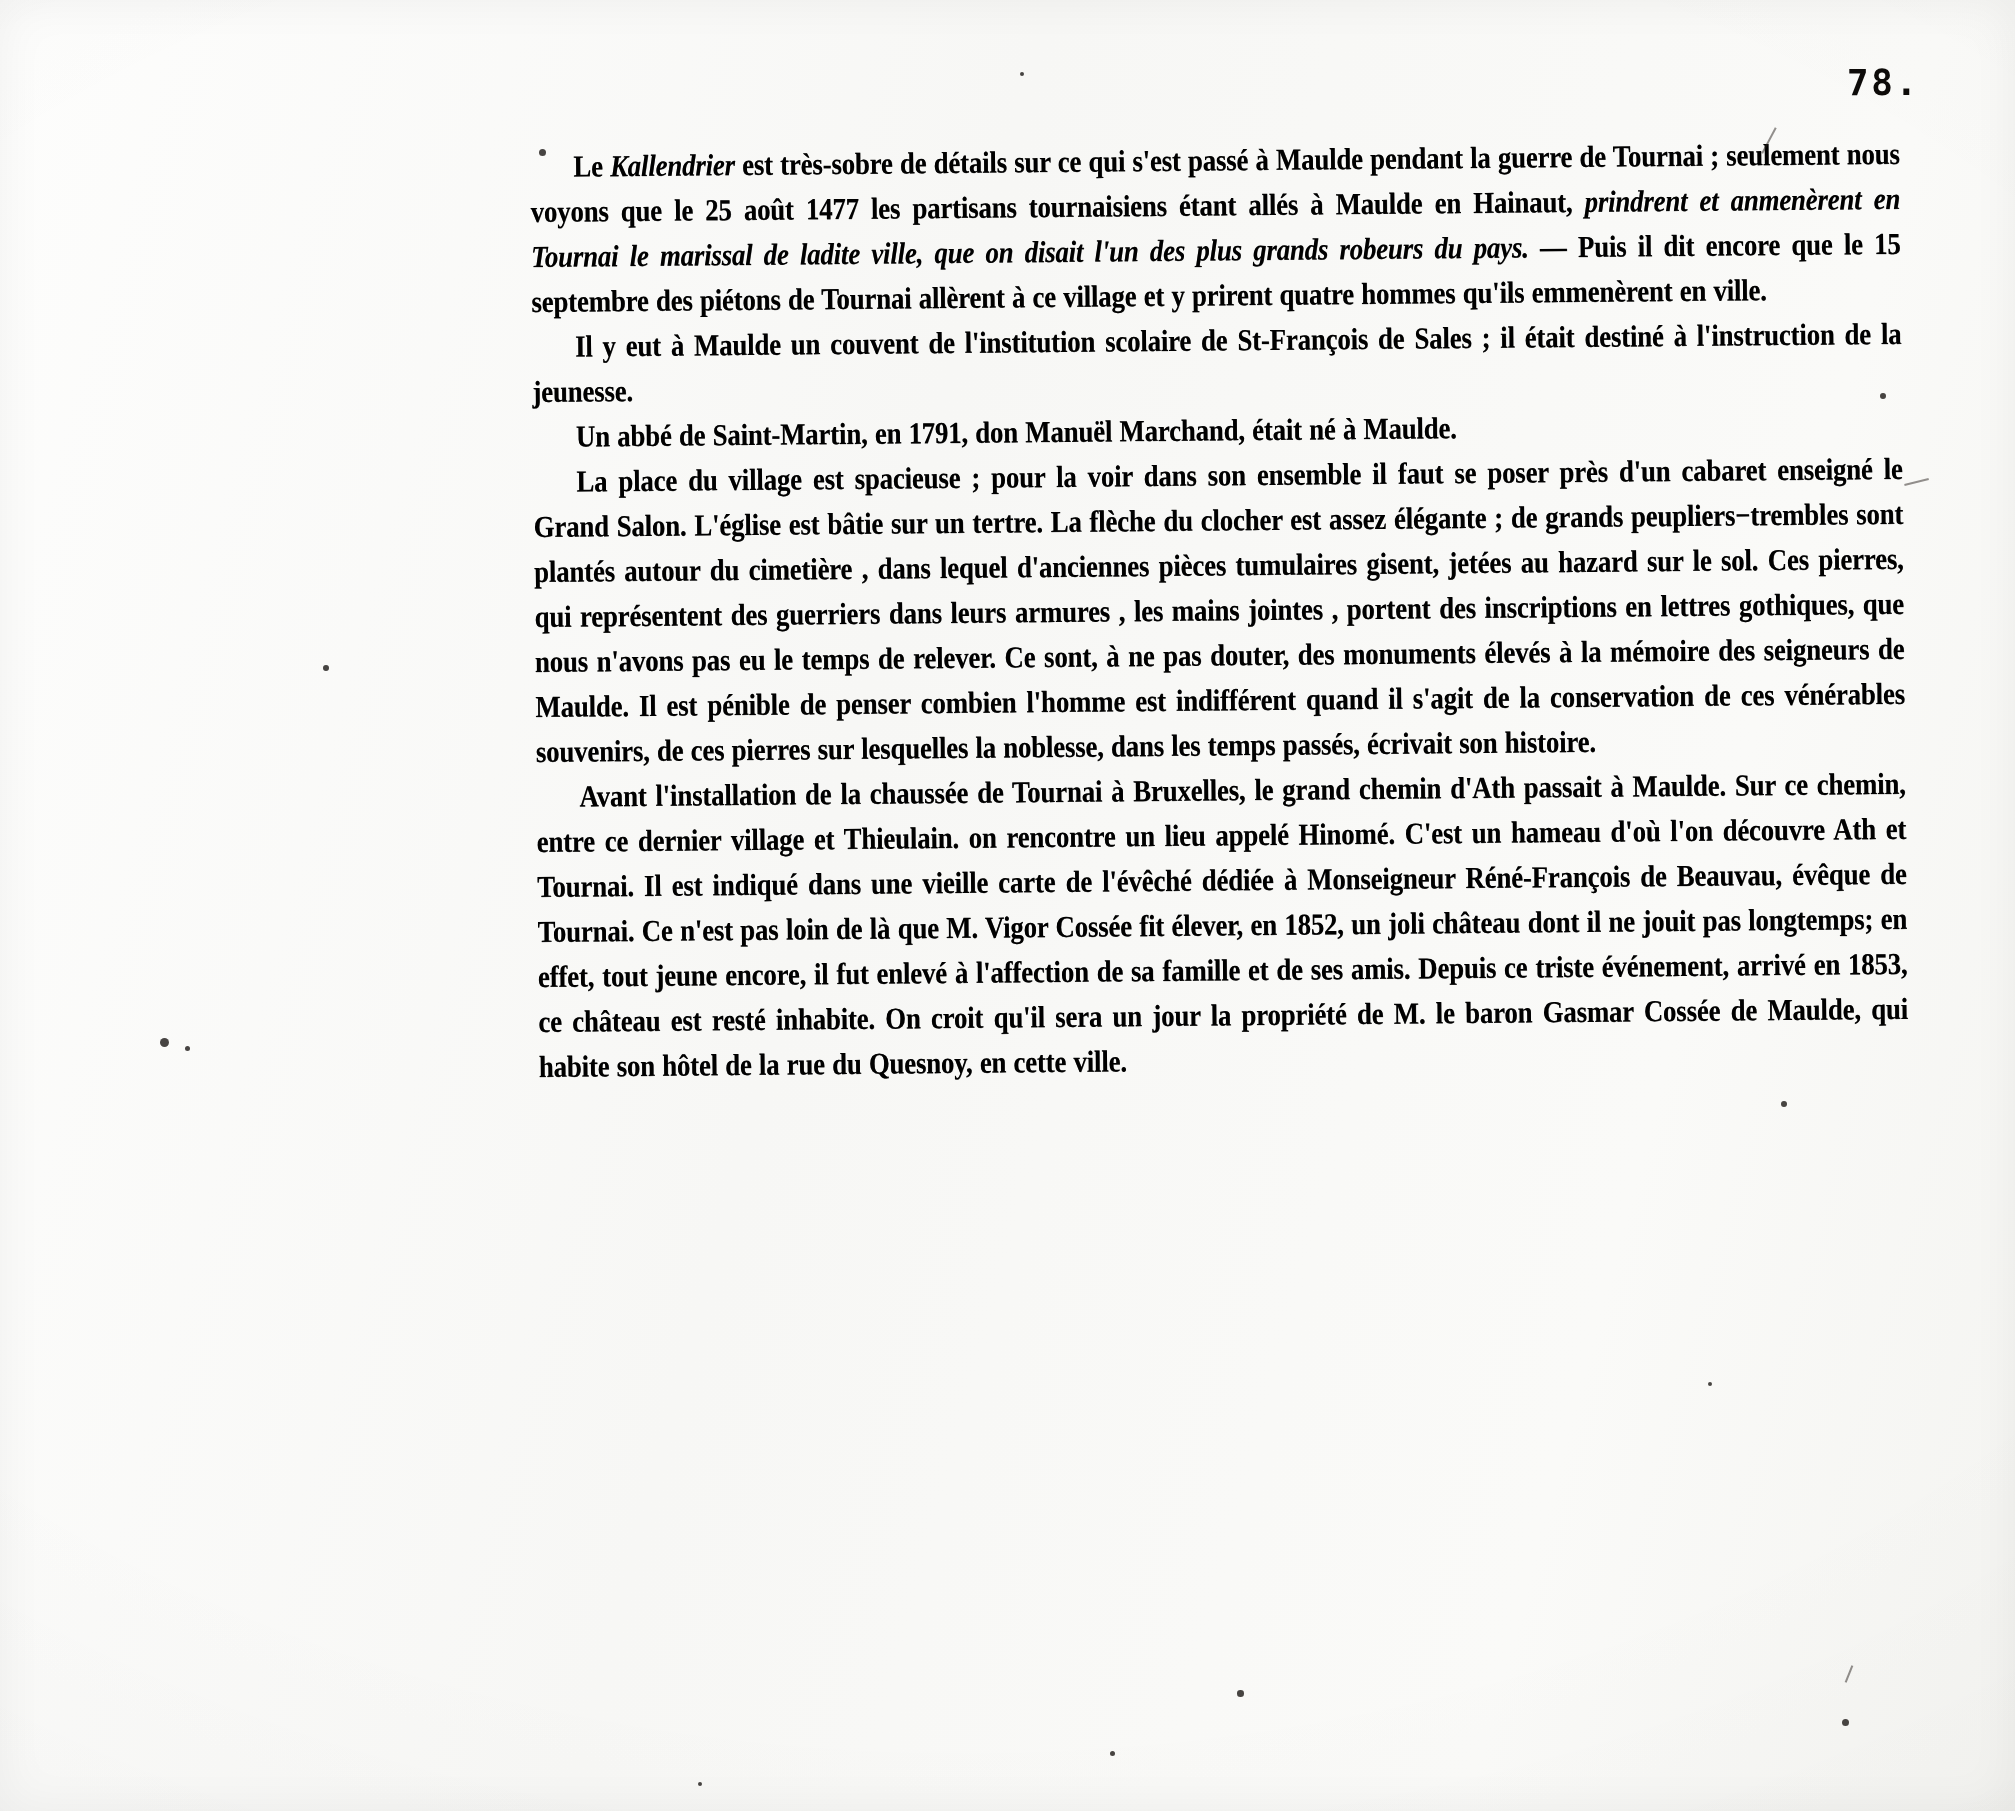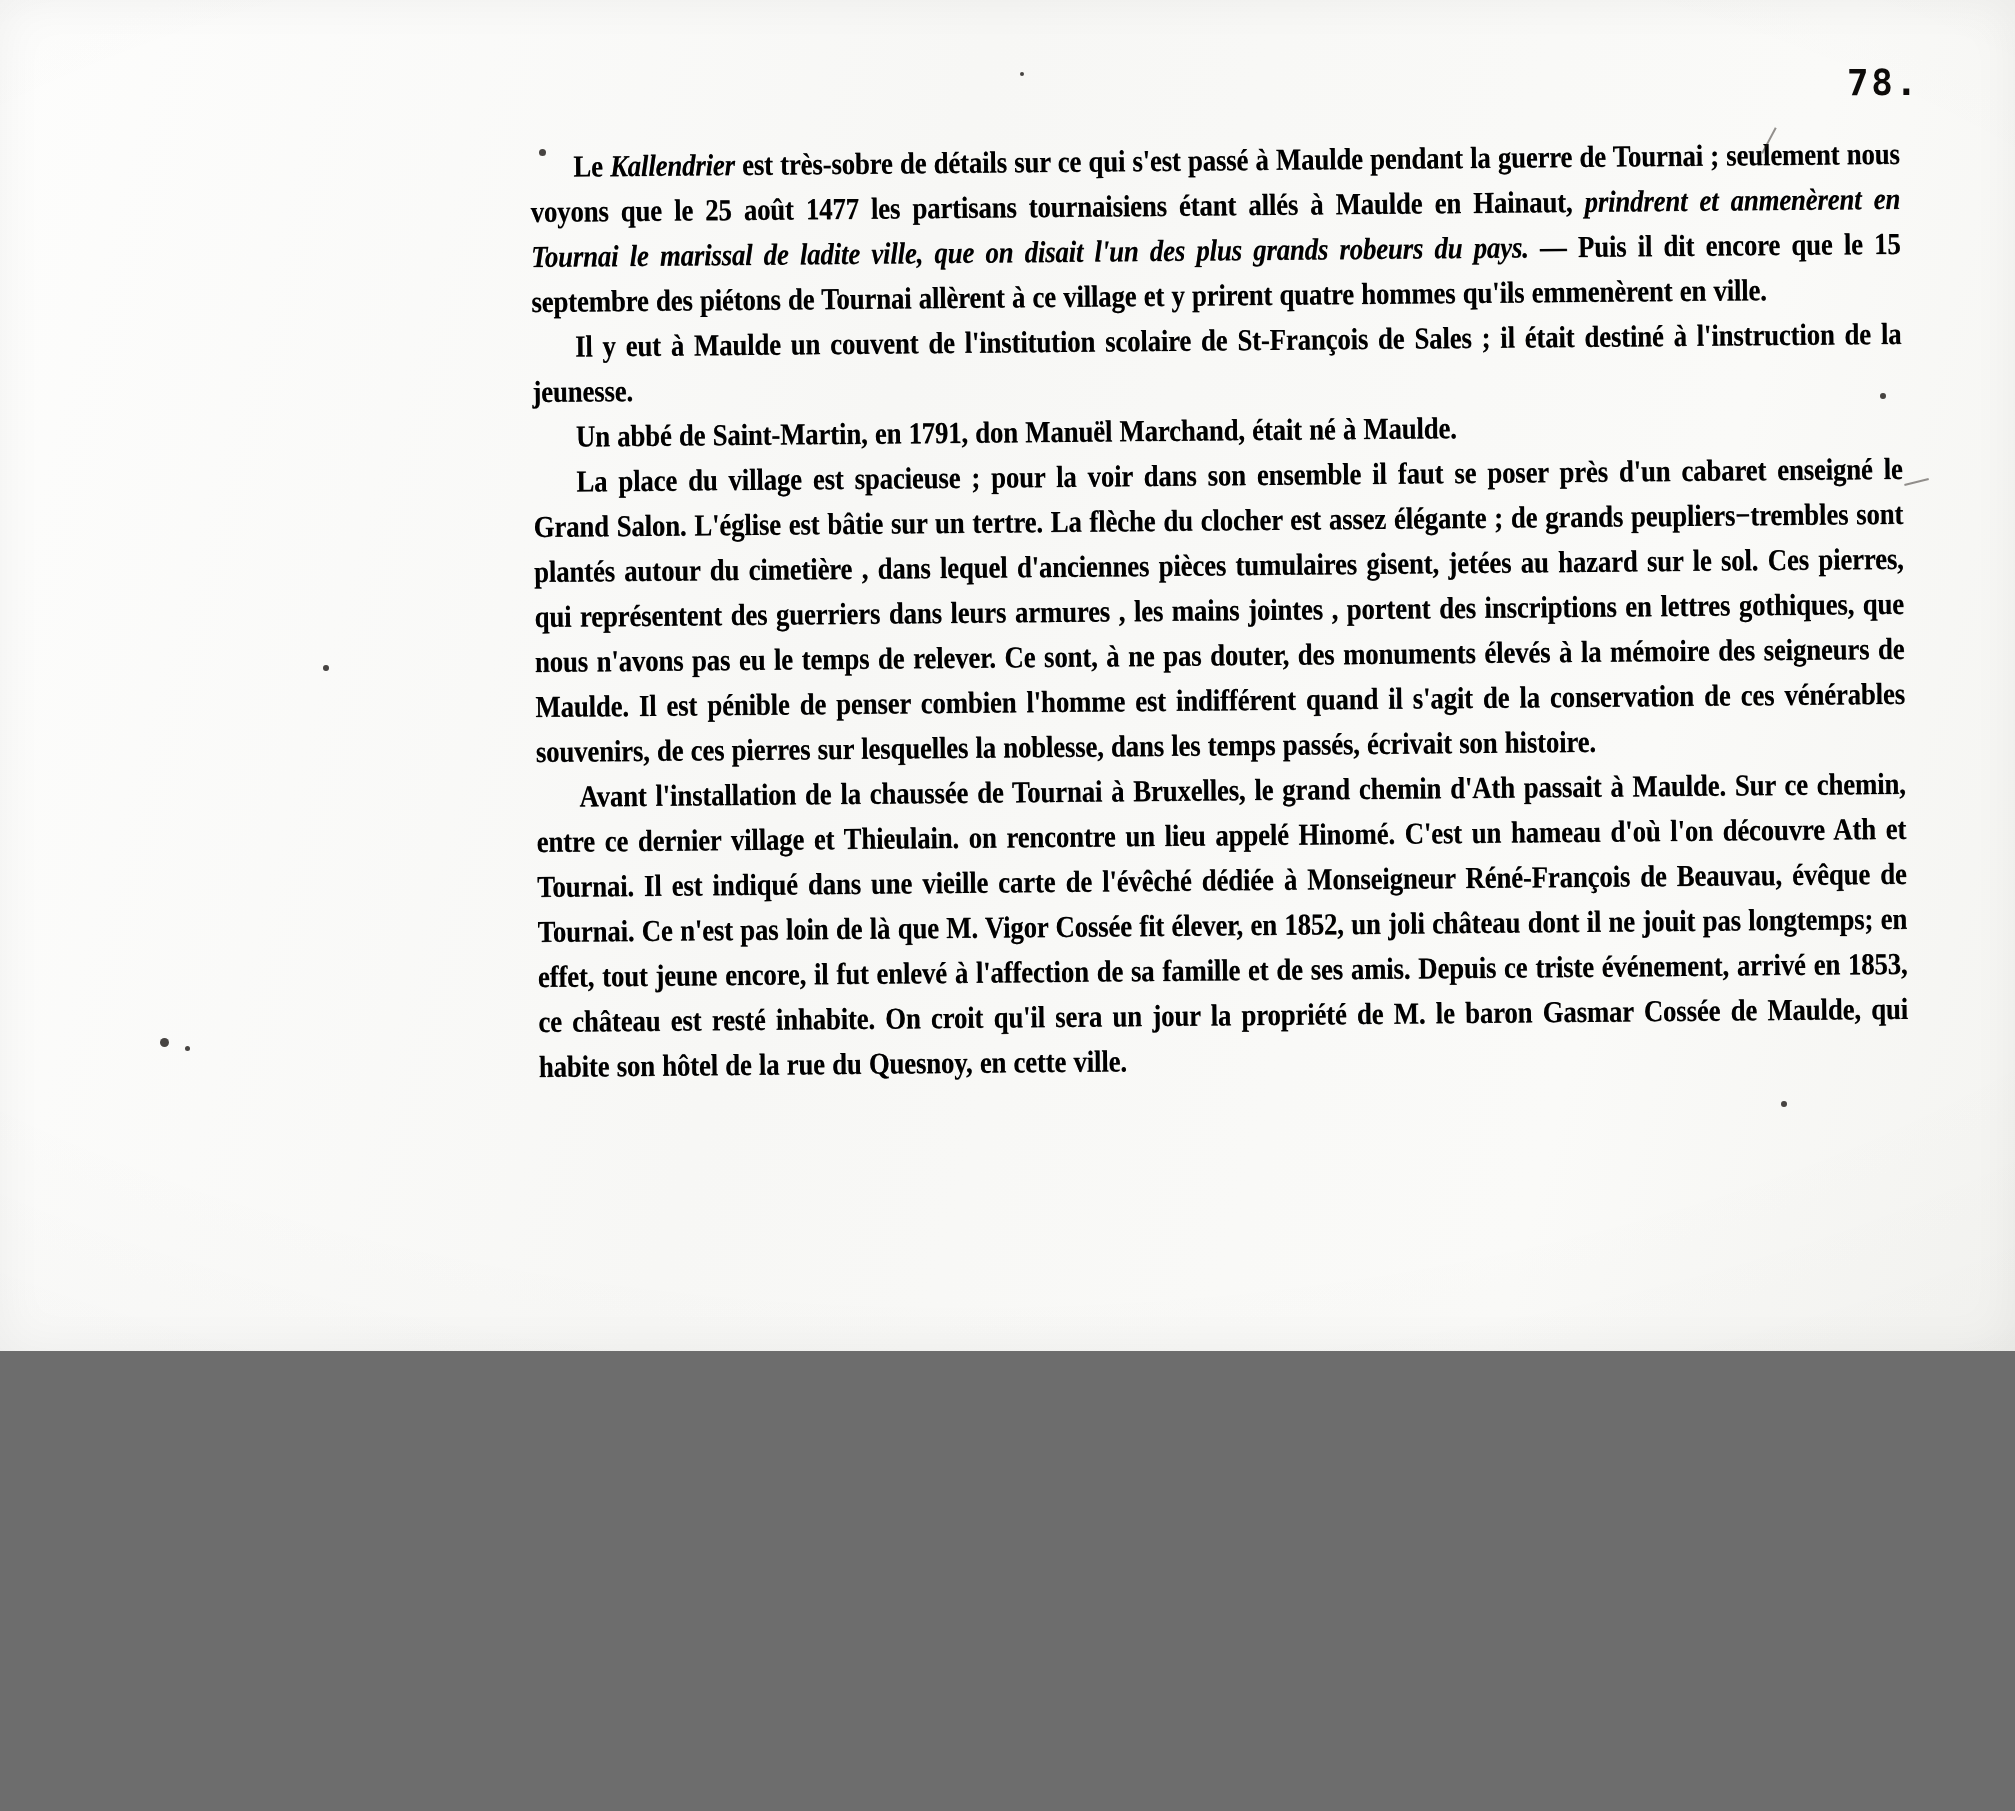--- a/index.html
+++ b/index.html
@@ -3,21 +3,21 @@
 <meta charset="utf-8">
 <style>
   html, body {
     margin: 0;
     padding: 0;
     background: #6d6d6d;
   }
   #page {
     position: relative;
     width: 2015px;
-    height: 1351px;
+    height: 1811px;
     background: #14b8a6;
     overflow: hidden;
     font-family: "Liberation Serif", "DejaVu Serif", serif;
     color: #120f0d;
   }
   
   #paper-tone {
     position: absolute;
     inset: 0;
     background:

